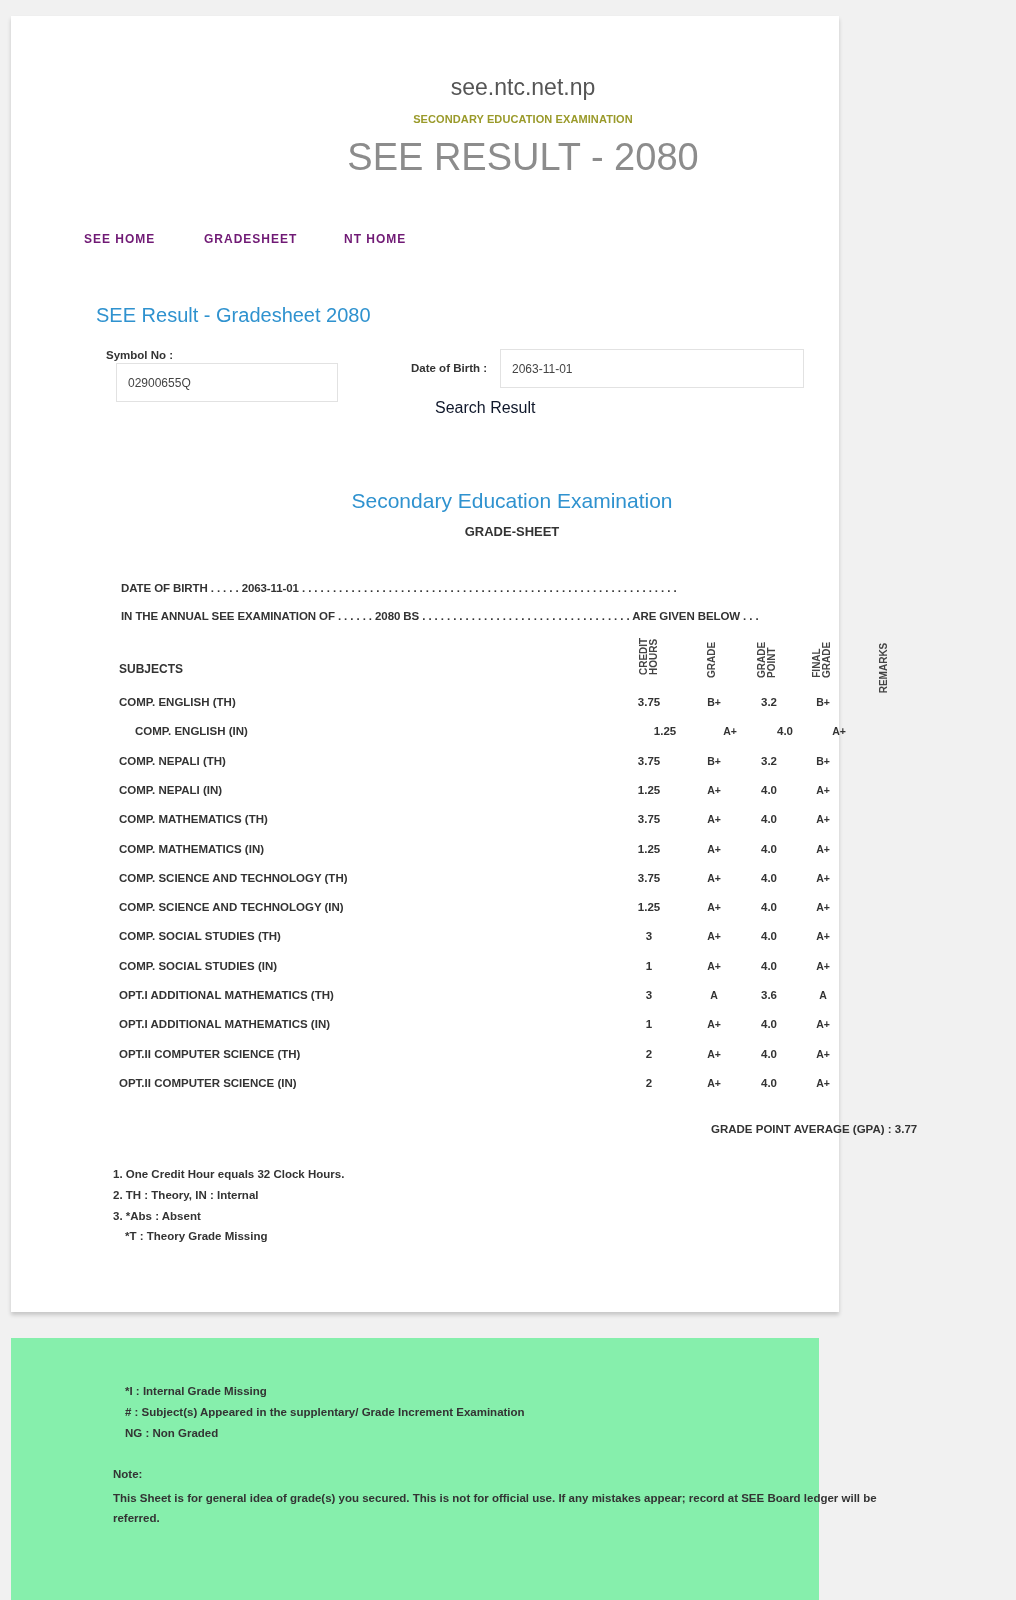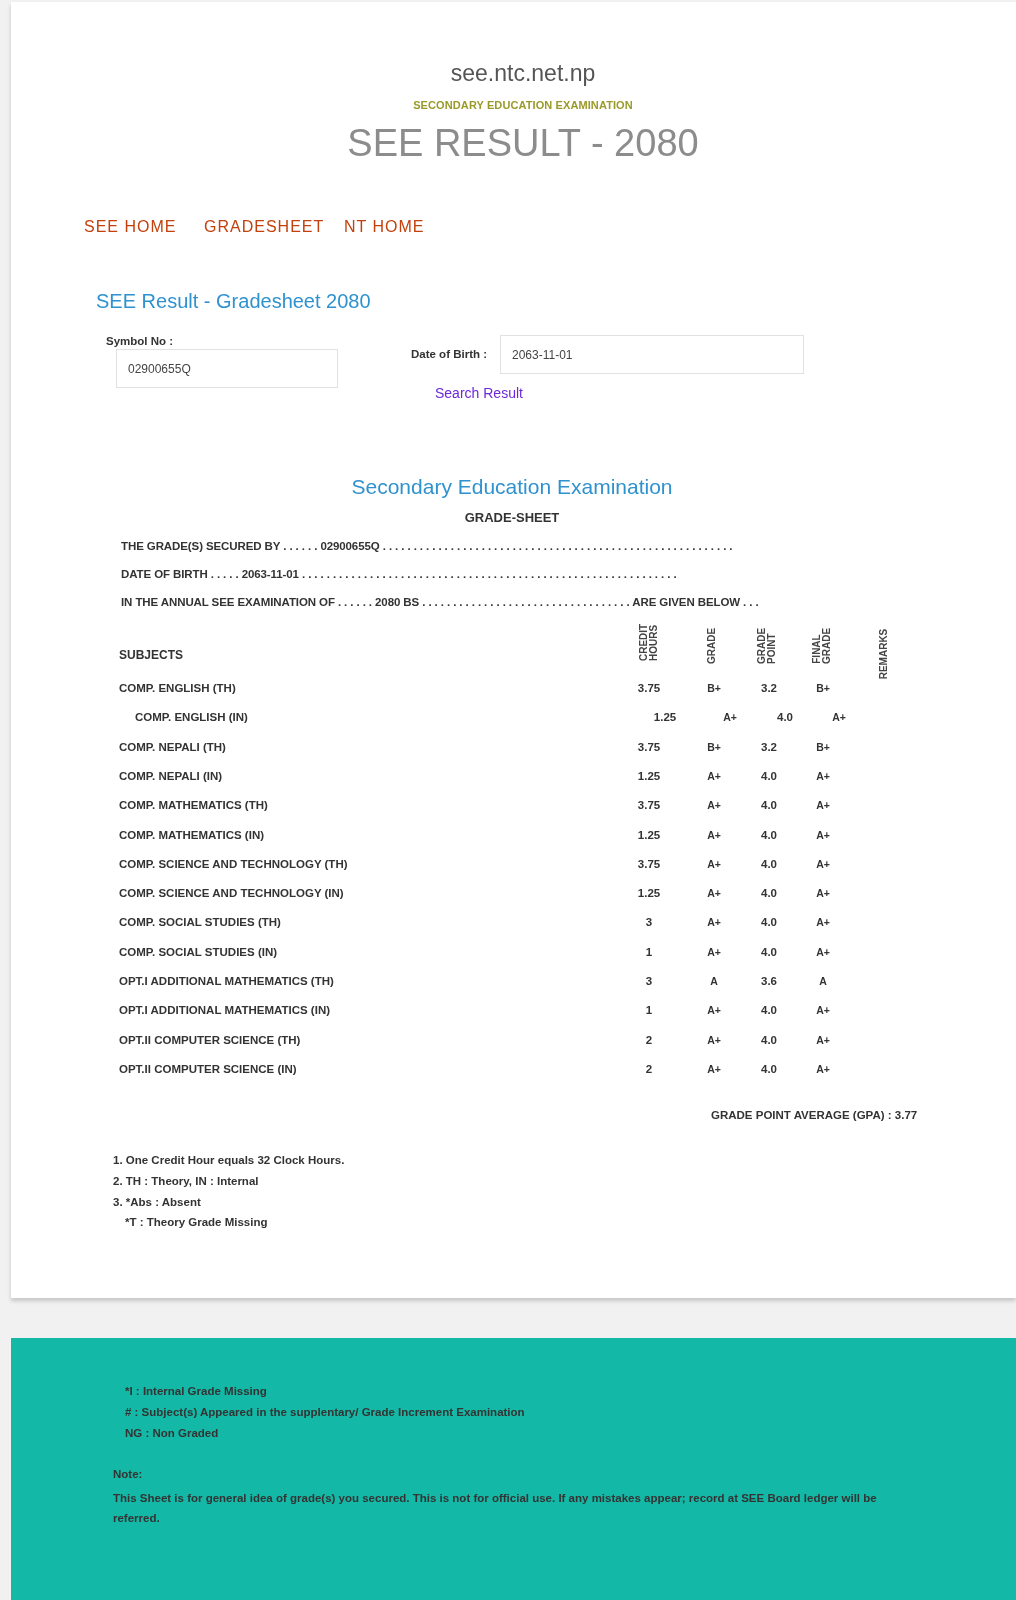--- a/index.html
+++ b/index.html
@@ -1,34 +1,34 @@
 <!DOCTYPE html>
 <html><head>
 <meta charset="utf-8">
 <style>
   * { box-sizing: border-box; margin: 0; padding: 0; }
   html, body { width: 1016px; height: 1600px; background: #f1f1f1; overflow: hidden; }
   body { font-family: "Liberation Sans", sans-serif; color: #333; position: relative; }
 
-  .card1 { position: absolute; left: 11px; top: 2px; width: 1005px; height: 1296px; background: #fff;
+  .card1 { position: absolute; left: 11px; top: 16px; width: 828px; height: 1296px; background: #fff;
            box-shadow: 0 3px 4px rgba(0,0,0,0.18); }
-  .card2 { position: absolute; left: 11px; top: 1338px; width: 1006px; height: 262px; background: #14b8a6; }
+  .card2 { position: absolute; left: 11px; top: 1338px; width: 808px; height: 262px; background: #86efac; }
 
   .abs { position: absolute; white-space: nowrap; }
 
   .site-url { left: 0; width: 1024px; text-align: center; top: 58px; font-size: 23px; color: #555; }
   .site-sub { left: 0; width: 1024px; text-align: center; top: 97px; font-size: 11px; font-weight: bold; color: #9a9a2a; letter-spacing: 0.1px; }
   .site-title { left: 0; width: 1024px; text-align: center; top: 120px; font-size: 38px; color: #8c8c8c; }
 
-  .nav-item { top: 216px; font-size: 16px; letter-spacing: 1px; color: #c2410c; cursor: pointer; }
+  .nav-item { top: 216px; font-size: 12px; letter-spacing: 1px; color: #701a75; cursor: pointer; font-weight: bold; }
 
   .form-title { left: 96px; top: 288px; font-size: 20px; color: #2f92cf; }
   .lbl { font-size: 11.5px; font-weight: bold; color: #333; }
   .input { position: absolute; border: 1px solid #e2e2e2; background: #fff; font-size: 12px; color: #444; padding-left: 11px; display: flex; align-items: center; }
-  .search-btn { left: 435px; top: 383px; font-size: 14px; color: #6d28d9; cursor: pointer; }
+  .search-btn { left: 435px; top: 383px; font-size: 16px; color: #0f172a; cursor: pointer; }
 
   .gs-title { left: 0; width: 1024px; text-align: center; top: 473px; font-size: 21px; color: #2f92cf; }
   .gs-sub { left: 0; width: 1024px; text-align: center; top: 508px; font-size: 13px; font-weight: bold; color: #333; }
   .info { left: 121px; font-size: 11.5px; font-weight: bold; color: #333; letter-spacing: -0.1px; }
 
   .th-subj { left: 119px; top: 646px; font-size: 12px; font-weight: bold; color: #333; }
   .vhead { position: absolute; font-size: 10px; font-weight: bold; color: #444; line-height: 10px; text-align: center;
            transform: rotate(-90deg); transform-origin: center center; white-space: nowrap; }
 
   .row { position: absolute; left: 0; width: 1005px; height: 20px; font-size: 11.5px; font-weight: bold; color: #333; }
@@ -65,21 +65,20 @@
   <div class="abs lbl" style="left:400px; top:346px;">Date of Birth :</div>
   <div class="input" style="left:489px; top:333px; width:304px; height:39px;">
     <span>2063-11-01</span>
   </div>
 
   <div class="abs search-btn" style="left:424px">Search Result</div>
 
   <div class="abs gs-title" style="left:-11px">Secondary Education Examination</div>
   <div class="abs gs-sub" style="left:-11px">GRADE-SHEET</div>
 
-  <div class="abs info" style="left:110px; top:538px;">THE GRADE(S) SECURED BY . . . . . . 02900655Q . . . . . . . . . . . . . . . . . . . . . . . . . . . . . . . . . . . . . . . . . . . . . . . . . . . . . . . . .</div>
   <div class="abs info" style="left:110px; top:566px;">DATE OF BIRTH . . . . . 2063-11-01 . . . . . . . . . . . . . . . . . . . . . . . . . . . . . . . . . . . . . . . . . . . . . . . . . . . . . . . . . . . . .</div>
   <div class="abs info" style="left:110px; top:594px;">IN THE ANNUAL SEE EXAMINATION OF . . . . . . 2080 BS . . . . . . . . . . . . . . . . . . . . . . . . . . . . . . . . . . ARE GIVEN BELOW . . .</div>
 
   <div class="abs th-subj" style="left:108px">SUBJECTS</div>
   <div class="vhead" style="left:614px; top:632px; width:50px; height:22px;"><span style="display:inline-block; width:32px; white-space:normal;">CREDIT HOURS</span></div>
   <div class="vhead" style="left:680px; top:638px; width:44px; height:12px;">GRADE</div>
   <div class="vhead" style="left:732px; top:636px; width:50px; height:22px;"><span style="display:inline-block; width:30px; white-space:normal;">GRADE POINT</span></div>
   <div class="vhead" style="left:787px; top:636px; width:50px; height:22px;"><span style="display:inline-block; width:30px; white-space:normal;">FINAL GRADE</span></div>
   <div class="vhead" style="left:844px; top:646px; width:60px; height:12px;">REMARKS</div>
 

